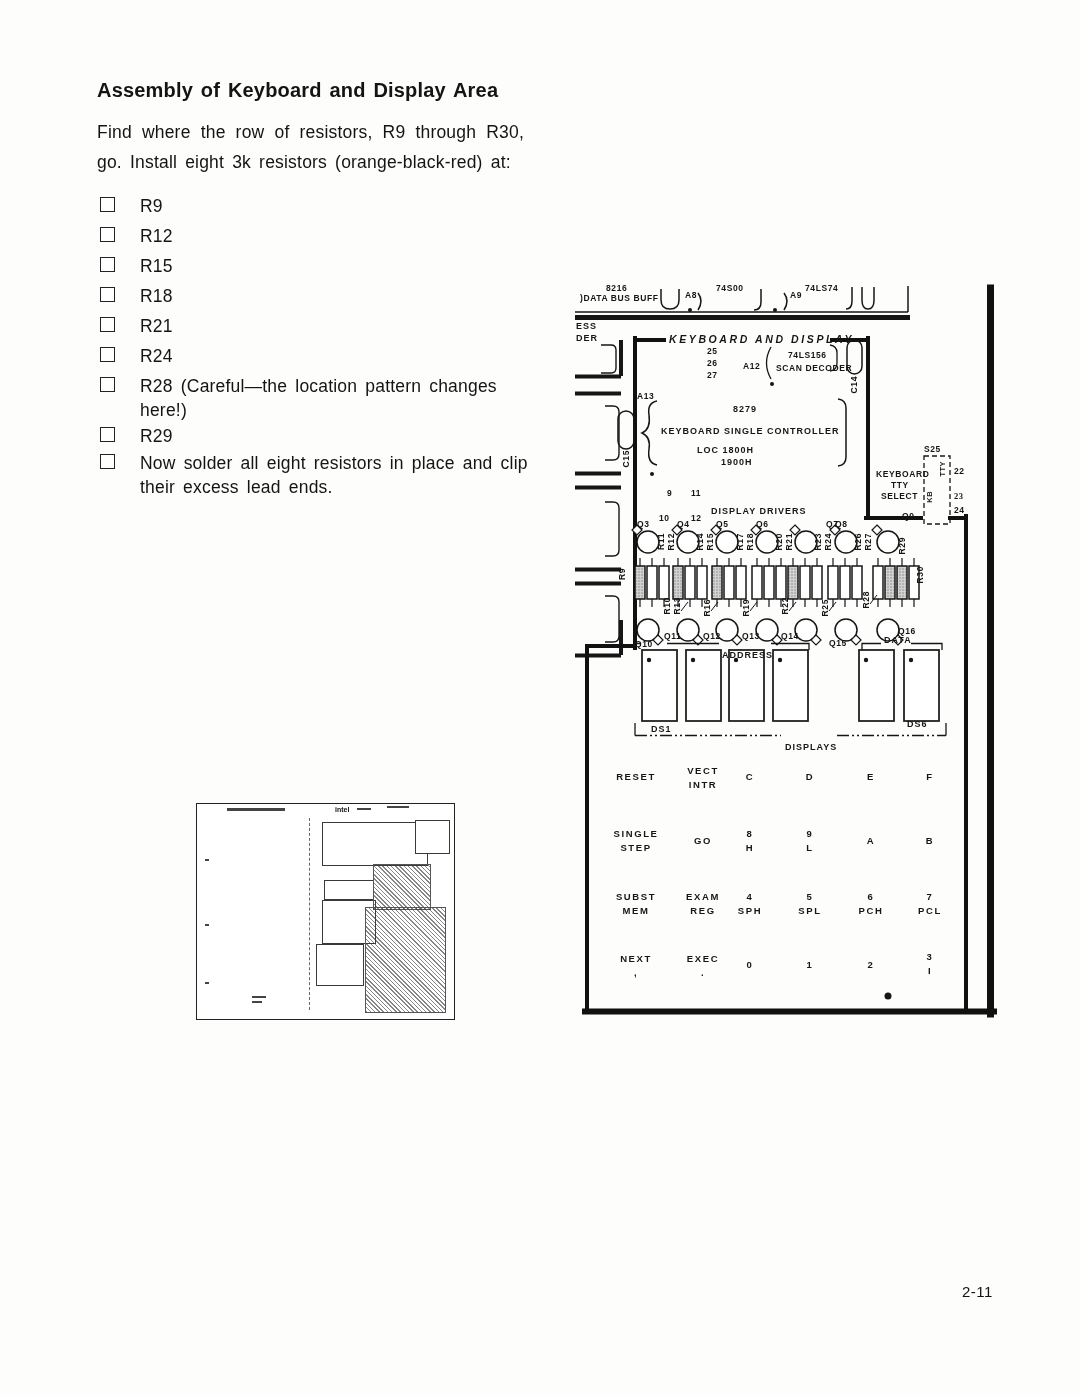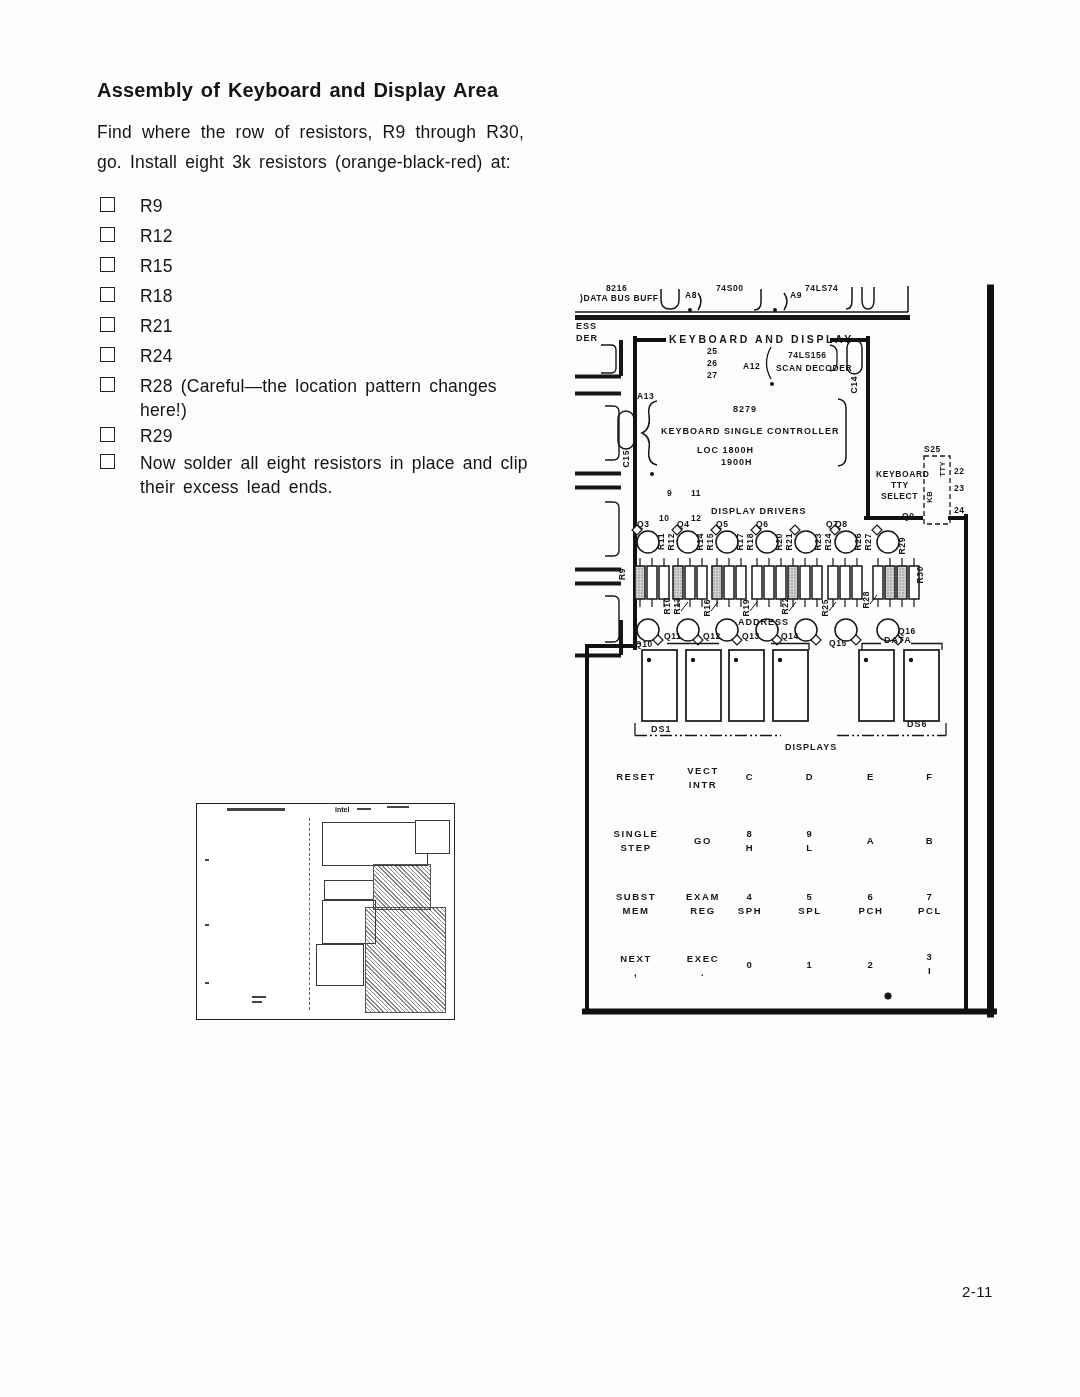--- a/index.html
+++ b/index.html
@@ -12,21 +12,21 @@
   .intro-line{position:absolute;left:97px;font-size:17.5px;word-spacing:5px;letter-spacing:.2px;}
   #checklist .chk-item{position:absolute;left:100px;font-size:17.5px;line-height:24px;}
   .chk-box{position:absolute;left:0;top:3px;width:13px;height:13px;border:1.6px solid #222;background:#fff;}
   .chk-label{margin-left:40px;word-spacing:3px;letter-spacing:.2px;}
   
   #figure{position:absolute;left:575px;top:283px;width:430px;height:740px;}
   #fig-shapes{position:absolute;left:0;top:0;}
   .fig-label{position:absolute;font-size:9px;font-weight:600;letter-spacing:1px;color:#161616;white-space:pre;}
   .fig-label.xs{font-size:8.5px;letter-spacing:.6px;}
   .fig-label.tiny{font-size:7.5px;letter-spacing:.4px;}
-  .fig-label.title{font-size:10.5px;letter-spacing:2.6px;font-weight:700;}
+  .fig-label.title{font-size:10.5px;letter-spacing:2.6px;font-weight:700;font-style:italic;}
   .fig-label.vert{writing-mode:vertical-rl;transform:rotate(180deg);}
   .key{position:absolute;width:60px;text-align:center;font-size:9.5px;font-weight:600;letter-spacing:1.6px;line-height:14px;color:#161616;}
   
   #thumbnail{position:absolute;left:196px;top:803px;width:257px;height:215px;border:1.6px solid #222;background:#fff;}
   .tn-block{position:absolute;border:1px solid #3a3a3a;background:#fff;}
   .tn-hatch{position:absolute;background:repeating-linear-gradient(45deg,rgba(55,55,55,.6) 0 1px,transparent 1px 3px);border:1px solid #555;}
   .tn-bar{position:absolute;background:#444;}
   .tn-dash-col{position:absolute;border-left:1px dashed #666;}
   #tn-logo{position:absolute;left:138px;top:2px;font-size:7px;font-weight:bold;letter-spacing:0;color:#111;}
   #page-number{position:absolute;left:962px;top:1283px;font-size:15px;letter-spacing:.5px;}
@@ -302,21 +302,21 @@
       <div class="fig-label" style="left: 86px; top: 143px; position: absolute;">KEYBOARD SINGLE CONTROLLER</div>
 
       <div class="fig-label" style="left: 122px; top: 162px; position: absolute;">LOC 1800H</div>
 
       <div class="fig-label" style="left: 146px; top: 174px; position: absolute;">1900H</div>
 
       <div class="fig-label xs" style="left: 349px; top: 161px; position: absolute;">S25</div>
 
       <div class="fig-label xs" style="left: 379px; top: 183px; position: absolute;">22</div>
 
-      <div class="fig-label xs" style="left: 379px; top: 200px; position: absolute;">23</div>
+      <div class="fig-label xs" style="left: 379px; top: 208px; position: absolute; font-family: Liberation Serif, serif;">23</div>
 
       <div class="fig-label xs" style="left: 379px; top: 222px; position: absolute;">24</div>
 
       <div class="fig-label vert tiny" style="left: 363px; top: 178px; position: absolute;">TTY</div>
 
       <div class="fig-label vert tiny" style="left: 350px; top: 208px; position: absolute;">KB</div>
 
       <div class="fig-label xs" style="left: 301px; top: 186px; position: absolute;">KEYBOARD</div>
 
       <div class="fig-label xs" style="left: 316px; top: 197px; position: absolute;">TTY</div>
@@ -398,21 +398,21 @@
       <div class="fig-label xs" style="left: 128px; top: 348px; position: absolute;">Q12</div>
 
       <div class="fig-label xs" style="left: 167px; top: 348px; position: absolute;">Q13</div>
 
       <div class="fig-label xs" style="left: 206px; top: 348px; position: absolute;">Q14</div>
 
       <div class="fig-label xs" style="left: 254px; top: 355px; position: absolute;">Q15</div>
 
       <div class="fig-label xs" style="left: 323px; top: 343px; position: absolute;">Q16</div>
 
-      <div class="fig-label" style="left: 147px; top: 334px; position: absolute; margin-left: 16px;">ADDRESS</div>
+      <div class="fig-label" style="left: 147px; top: 367px; position: absolute;">ADDRESS</div>
 
       <div class="fig-label" style="left: 309px; top: 352px; position: absolute;">DATA</div>
 
       <div class="fig-label" style="left: 76px; top: 441px; position: absolute;">DS1</div>
 
       <div class="fig-label" style="left: 332px; top: 436px; position: absolute;">DS6</div>
 
       <div class="fig-label" style="left: 210px; top: 459px; position: absolute;">DISPLAYS</div>
     </div>
 

